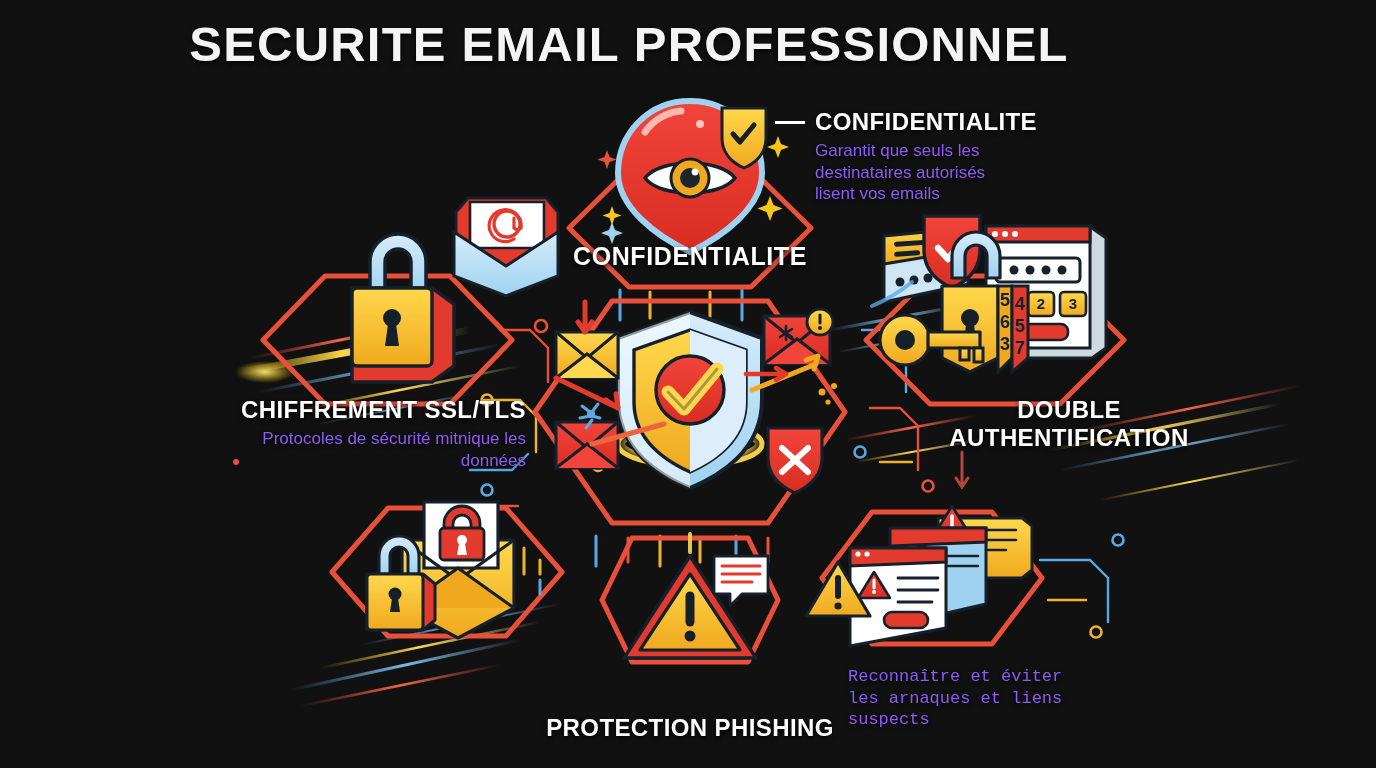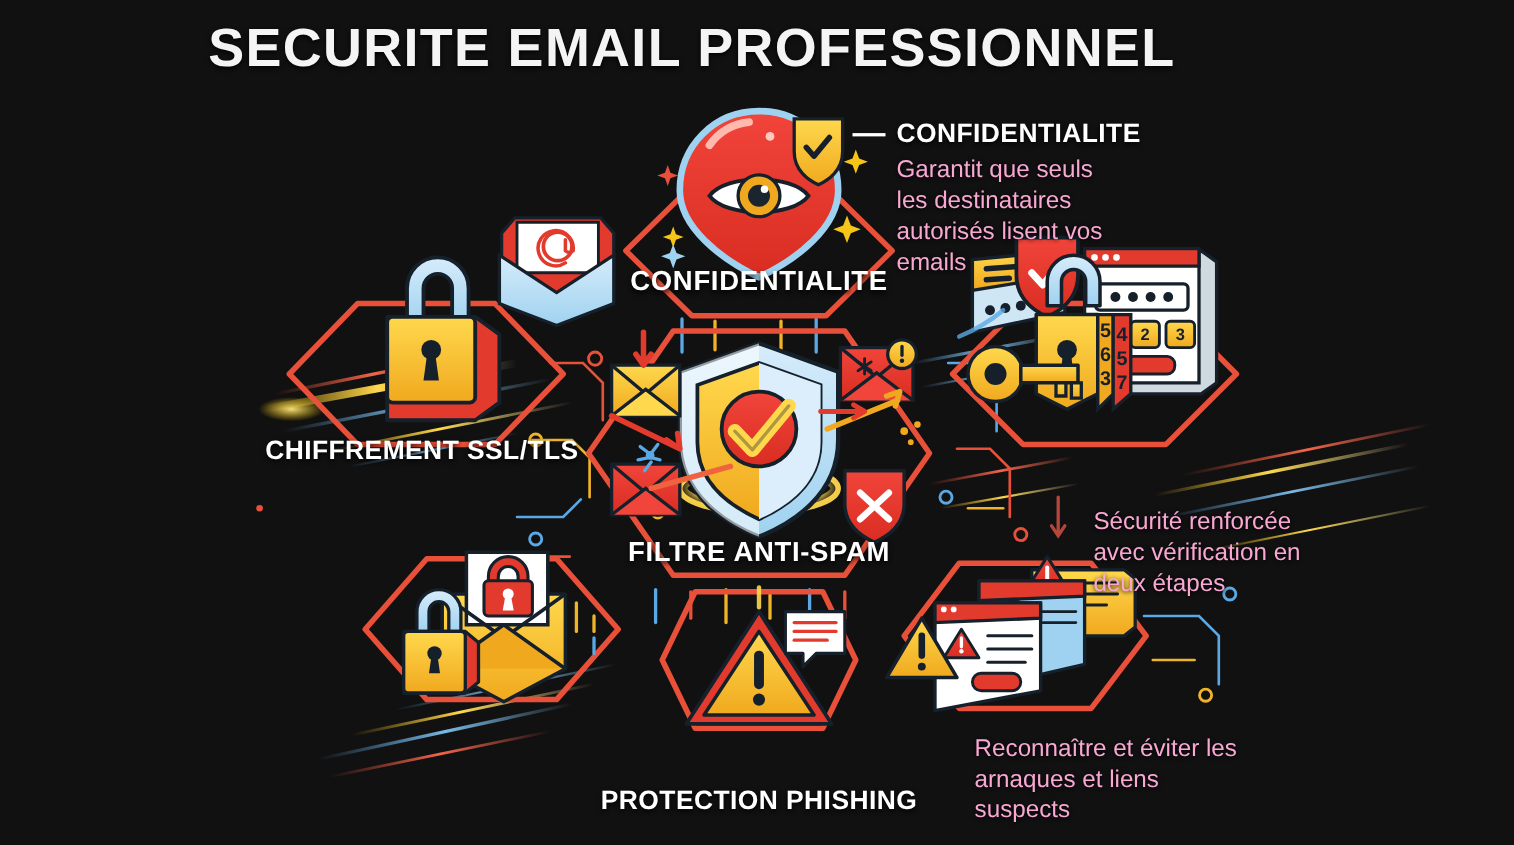--- a/index.html
+++ b/index.html
@@ -39,21 +39,21 @@
     white-space:nowrap;
   }
 
   .node-title {
     color:#ffffff; font-weight:bold;
     font-size:24px; letter-spacing:.4px;
     line-height:1.18;
     text-shadow:0 2px 5px rgba(0,0,0,.9);
   }
   .node-desc {
-    color:#f9a8d4; font-size:22px;
+    color:#8b5cf6; font-size:17px;
     line-height:1.27; margin-top:4px;
     text-shadow:0 1px 4px rgba(0,0,0,.9);
   }
   .ctr { text-align:center; }
   .lft { text-align:left; }
 </style>
 </head>
 <body>
 
 <div id="stage">
@@ -421,40 +421,40 @@
 
     <g stroke="#b5463a" stroke-width="3" fill="none" stroke-linecap="round">
       <path d="M962,452 v34 M956,478 l6,9 l6,-9"></path>
       <path d="M912,282 C900,292 886,300 872,306" stroke="#5aa9e6" stroke-width="4" opacity=".8"></path>
     </g>
   </svg>
 
   <div class="page-title">SECURITE EMAIL PROFESSIONNEL</div>
 
   <div class="hex-label" style="left:569px; top:242px; width:242px;">CONFIDENTIALITE</div>
-  <div class="hex-label" style="left:535px; top:488px; width:310px;">FILTRE ANTI-SPAM</div>
 
   <div class="txt lft" style="left:775px; top:108px; width:280px;">
     <div style="display:flex; align-items:center; gap:10px;">
       <span style="display:block; width:30px; height:3px; background:#ffffff; flex:none;"></span>
       <span class="node-title">CONFIDENTIALITE</span>
     </div>
     <div class="node-desc" style="margin-left:40px; width:200px;">Garantit que seuls les destinataires autorisés lisent vos emails</div>
   </div>
 
   <div class="txt ctr" style="left:196px; top:396px; width:330px;text-align:right;">
     <div class="node-title">CHIFFREMENT SSL/TLS</div>
+    <div class="node-desc">Protocoles de sécurité mitnique les données</div>
   </div>
 
-  <div class="txt lft" style="left:994px; top:456px; width:230px;">
-    <div class="node-desc">Sécurité renforcée avec vérification en deux étapes</div>
+  <div class="txt ctr" style="left:904px; top:396px; width:330px;">
+    <div class="node-title">DOUBLE AUTHENTIFICATION</div>
   </div>
 
 
   <div class="txt ctr" style="left:530px; top:714px; width:320px;text-align:center;">
     <div class="node-title">PROTECTION PHISHING</div>
   </div>
 
-  <div class="txt lft" style="left:886px; top:666px; width:250px;">
+  <div class="txt lft" style="left:848px; top:666px; width:250px;font-family:Liberation Mono, monospace;">
     <div class="node-desc" style="margin:0;">Reconnaître et éviter les arnaques et liens suspects</div>
   </div>
 
 </div>
 
 </body></html>

